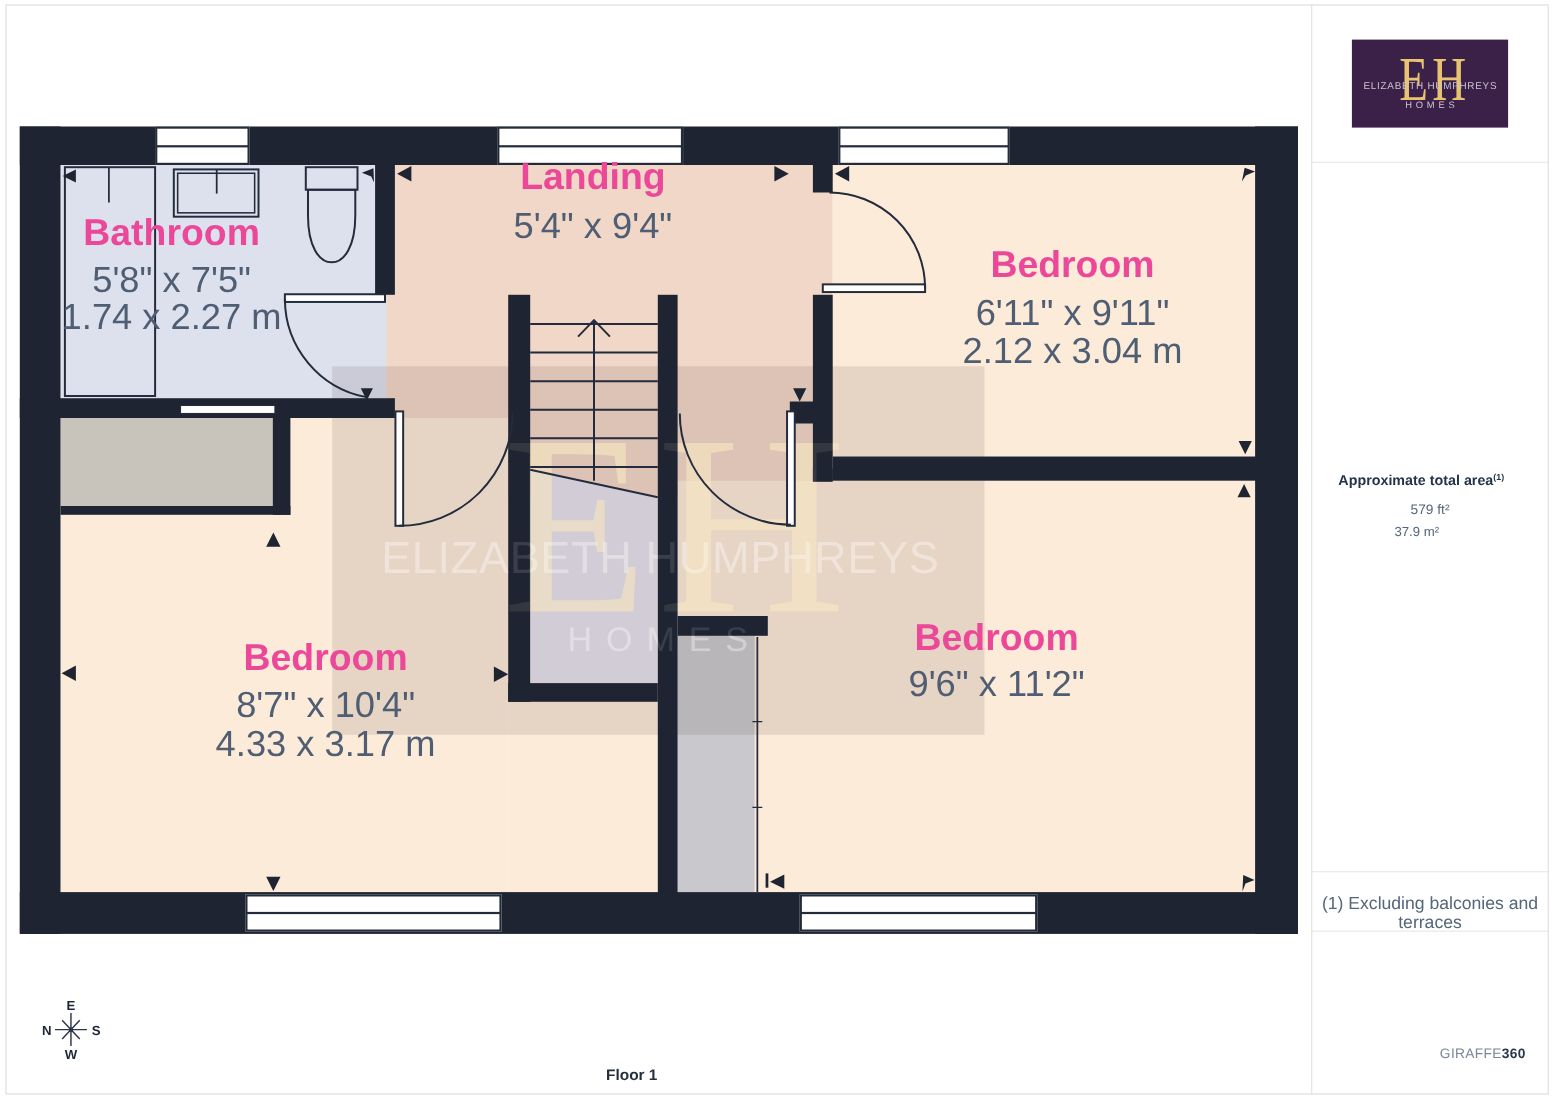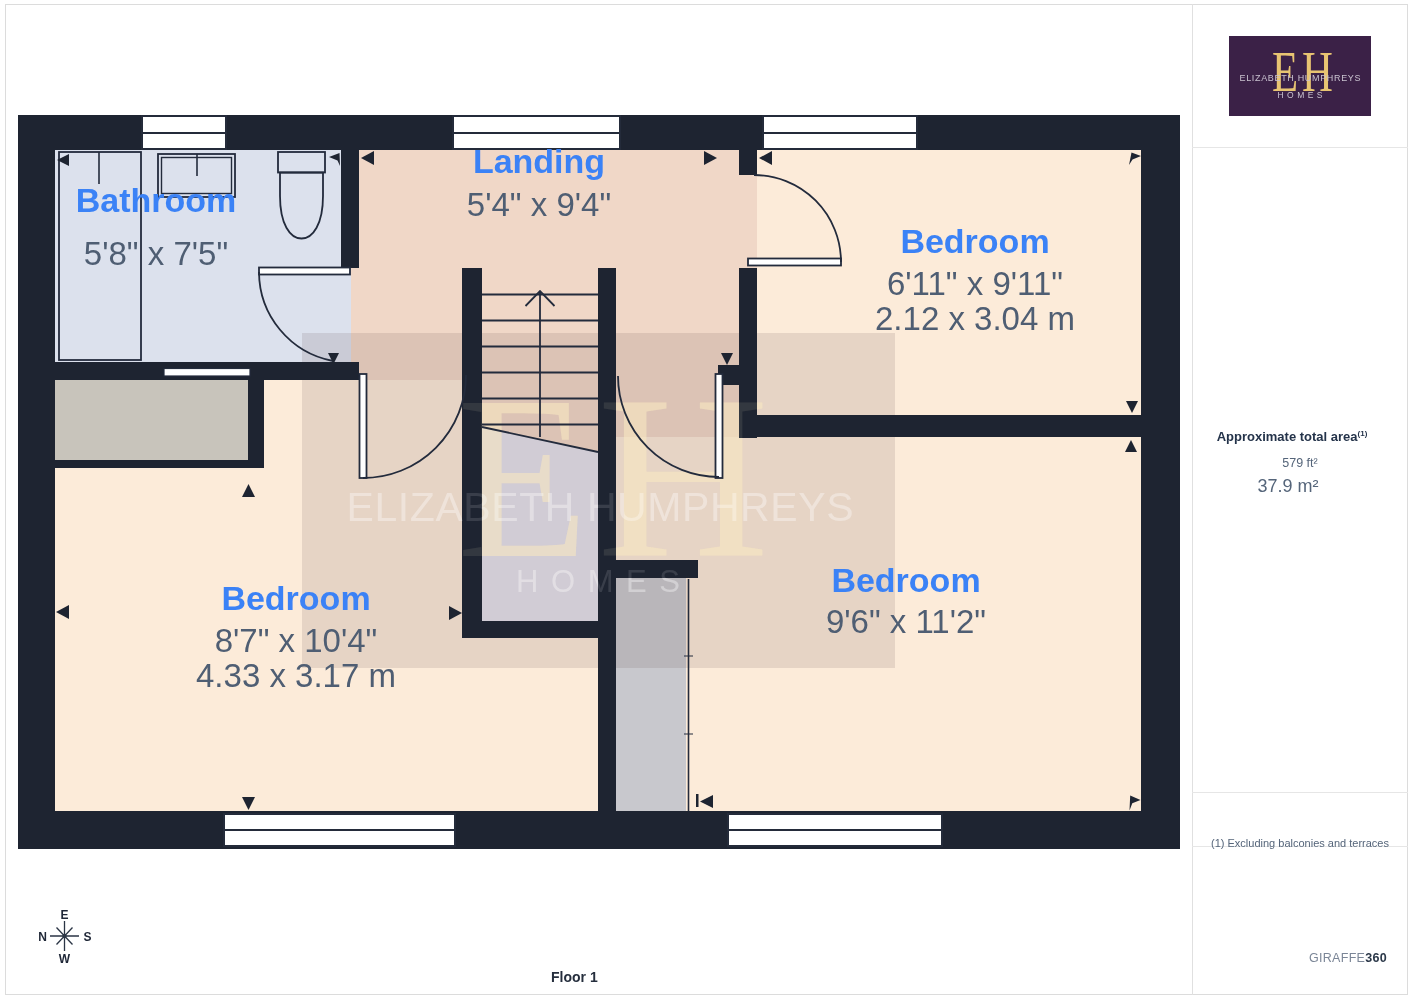--- a/index.html
+++ b/index.html
@@ -1,20 +1,20 @@
 <!DOCTYPE html>
 <html><head><meta charset="utf-8">
 <style>
 html,body{margin:0;padding:0;background:#fff;}
 #page{position:relative;width:1413px;height:1000px;overflow:hidden;font-family:"Liberation Sans",sans-serif;background:#fff;}
 .a{position:absolute;}
 .w{position:absolute;background:#1e2431;}
 .win{position:absolute;background:#fff;border:2px solid #242b3a;box-sizing:border-box;}
 .win i{position:absolute;left:-1px;right:-1px;top:50%;height:2px;margin-top:-1px;background:#242b3a;}
-.rn{position:absolute;text-align:center;font-weight:bold;font-size:34px;color:#3b82f6;white-space:nowrap;line-height:1;}
+.rn{position:absolute;text-align:center;font-weight:bold;font-size:34px;color:#ec4899;white-space:nowrap;line-height:1;}
 .rd{position:absolute;text-align:center;font-size:33px;color:#4f5e73;white-space:nowrap;line-height:1;}
 .sb{position:absolute;text-align:center;color:#55657a;}
 </style></head>
 <body>
 <div id="page">
 
 <div class="a" style="left:5px;top:4px;width:1403px;height:991px;border:1px solid #dcdcdc;box-sizing:border-box;"></div>
 
 <div class="a" style="left:55px;top:150px;width:296px;height:212px;background:#dce1ed;"></div>
 <div class="a" style="left:351px;top:150px;width:406px;height:302px;background:#f0d7c7;"></div>
@@ -141,22 +141,23 @@
   </g>
   <circle cx="64.5" cy="936" r="2" fill="#2b3545"></circle>
   <g fill="#1f2737" font-family="Liberation Sans" font-weight="bold" font-size="12" text-anchor="middle">
     <text x="64.5" y="918.5">E</text>
     <text x="42.5" y="940.5">N</text>
     <text x="87.5" y="940.5">S</text>
     <text x="64.5" y="963">W</text>
   </g>
 </svg>
 
-<div class="rn" style="left:16px;top:183px;width:280px;">Bathroom</div>
+<div class="rn" style="left:16px;top:195px;width:280px;">Bathroom</div>
 <div class="rd" style="left:16px;top:237px;width:280px;">5'8" x 7'5"</div>
+<div class="rd" style="left:16px;top:271px;width:280px;">1.74 x 2.27 m</div>
 <div class="rn" style="left:399px;top:144px;width:280px;">Landing</div>
 <div class="rd" style="left:399px;top:188px;width:280px;">5'4" x 9'4"</div>
 <div class="rn" style="left:835px;top:224px;width:280px;">Bedroom</div>
 <div class="rd" style="left:835px;top:267px;width:280px;">6'11" x 9'11"</div>
 <div class="rd" style="left:835px;top:302px;width:280px;">2.12 x 3.04 m</div>
 <div class="rn" style="left:156px;top:581px;width:280px;">Bedroom</div>
 <div class="rd" style="left:156px;top:624px;width:280px;">8'7" x 10'4"</div>
 <div class="rd" style="left:156px;top:659px;width:280px;">4.33 x 3.17 m</div>
 <div class="rn" style="left:766px;top:563px;width:280px;">Bedroom</div>
 <div class="rd" style="left:766px;top:605px;width:280px;">9'6" x 11'2"</div>
@@ -172,16 +173,16 @@
     <text transform="translate(43,55) scale(0.75 1)" font-size="57">E</text>
     <text transform="translate(73,55) scale(0.75 1)" font-size="57">H</text>
   </g>
   <g fill="#cac3d0" font-family="Liberation Sans">
     <text x="71" y="44.5" text-anchor="middle" font-size="9" textLength="121" lengthAdjust="spacing">ELIZABETH HUMPHREYS</text>
     <text x="71" y="62" text-anchor="middle" font-size="8.5" textLength="45" lengthAdjust="spacing">HOMES</text>
   </g>
 </svg>
 <div class="sb" style="left:1192px;top:429px;width:200px;font-size:13px;font-weight:bold;color:#24334a;">Approximate total area<span style="font-size:8px;vertical-align:super;">(1)</span></div>
 <div class="sb" style="left:1192px;top:456px;width:216px;font-size:12.5px;">579 ft²</div>
-<div class="sb" style="left:1192px;top:476px;width:192px;font-size:18px;">37.9 m²</div>
-<div class="sb" style="left:1192px;top:813px;width:216px;font-size:11px;margin-top:24px;">(1) Excluding balconies and terraces</div>
+<div class="sb" style="left:1192px;top:476px;width:192px;font-size:12px;">37.9 m²</div>
+<div class="sb" style="left:1192px;top:813px;width:216px;font-size:16px;">(1) Excluding balconies and terraces</div>
 <div class="sb" style="left:1192px;top:951px;width:216px;font-size:12.5px;letter-spacing:0.3px;padding-left:48px;"><span style="color:#7b8697;">GIRAFFE</span><b style="color:#2b3849;">360</b></div>
 </div>
 
 </body></html>

